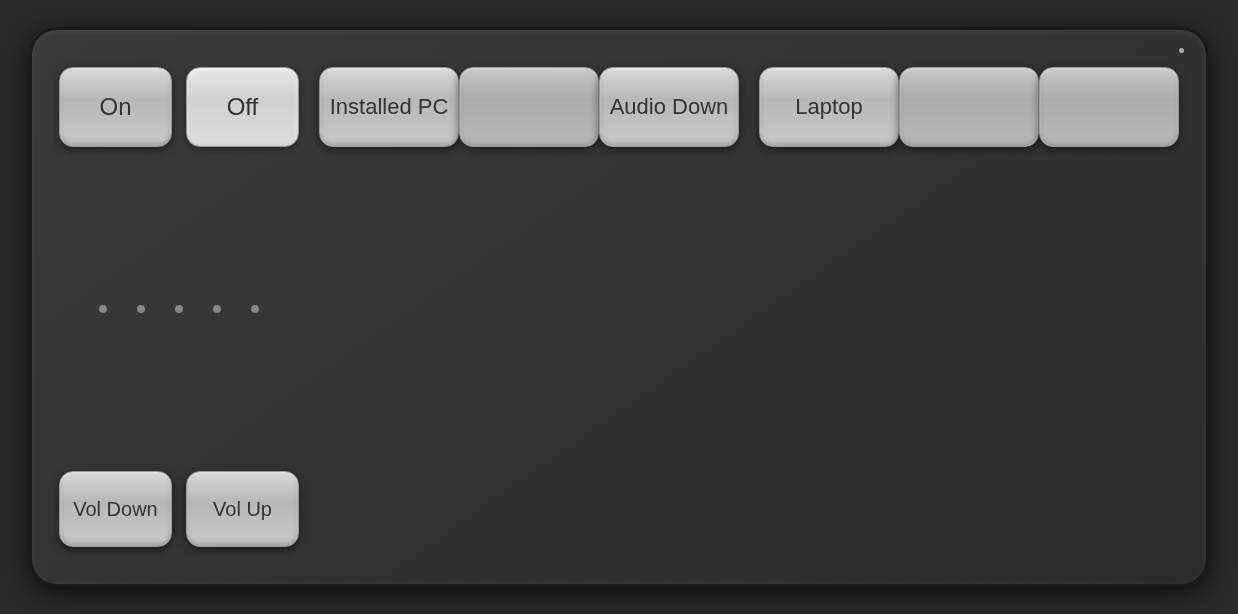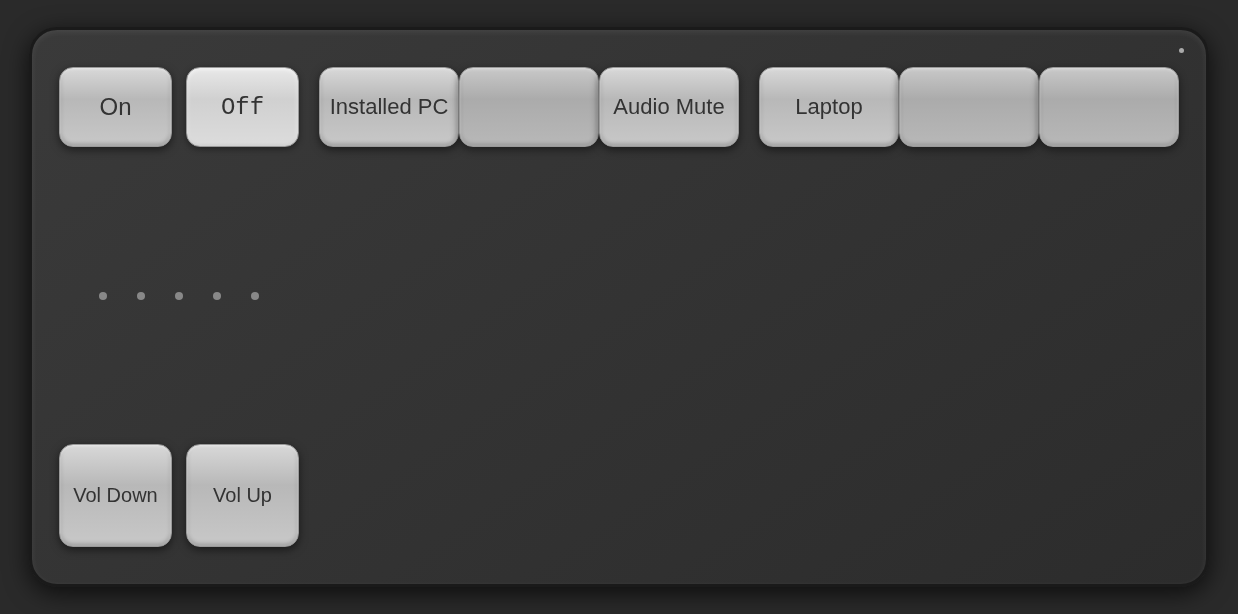--- a/index.html
+++ b/index.html
@@ -72,21 +72,20 @@
       transition: all 0.1s;
       user-select: none;
     }
 
     .ctrl-btn.active {
       background: linear-gradient(180deg, #e8e8e8 0%, #d0d0d0 40%, #dcdcdc 100%);
       box-shadow: 
         inset 0 1px 4px rgba(255,255,255,0.8),
         inset 0 -1px 3px rgba(0,0,0,0.15),
         0 2px 6px rgba(0,0,0,0.4);
-      font-family: Liberation Mono, monospace;
     }
 
     
     .left-col {
       grid-column: 1;
       grid-row: 1 / 4;
       display: flex;
       flex-direction: column;
       justify-content: space-between;
       height: 100%;
@@ -104,21 +103,21 @@
       font-size: 24px;
     }
 
     .vol-row {
       display: flex;
       gap: 14px;
     }
 
     .vol-btn {
       flex: 1;
-      height: 103px;
+      height: 76px;
       font-size: 20px;
     }
 
     
     .dots-row {
       display: flex;
       align-items: center;
       justify-content: space-evenly;
       padding: 0 10px;
     }
@@ -193,21 +192,21 @@
 
       <div class="vol-row">
         <button class="ctrl-btn vol-btn">Vol Down</button>
         <button class="ctrl-btn vol-btn">Vol Up</button>
       </div>
     </div>
 
     <div class="mid-col">
       <button class="ctrl-btn source-btn">Installed PC</button>
       <div class="empty-btn"></div>
-      <button class="ctrl-btn source-btn">Audio Mute</button>
+      <button class="ctrl-btn source-btn">Audio Down</button>
     </div>
 
     <div class="right-col">
       <button class="ctrl-btn source-btn">Laptop</button>
       <div class="empty-btn"></div>
       <div class="empty-btn"></div>
     </div>
 
   </div>
 </div>

